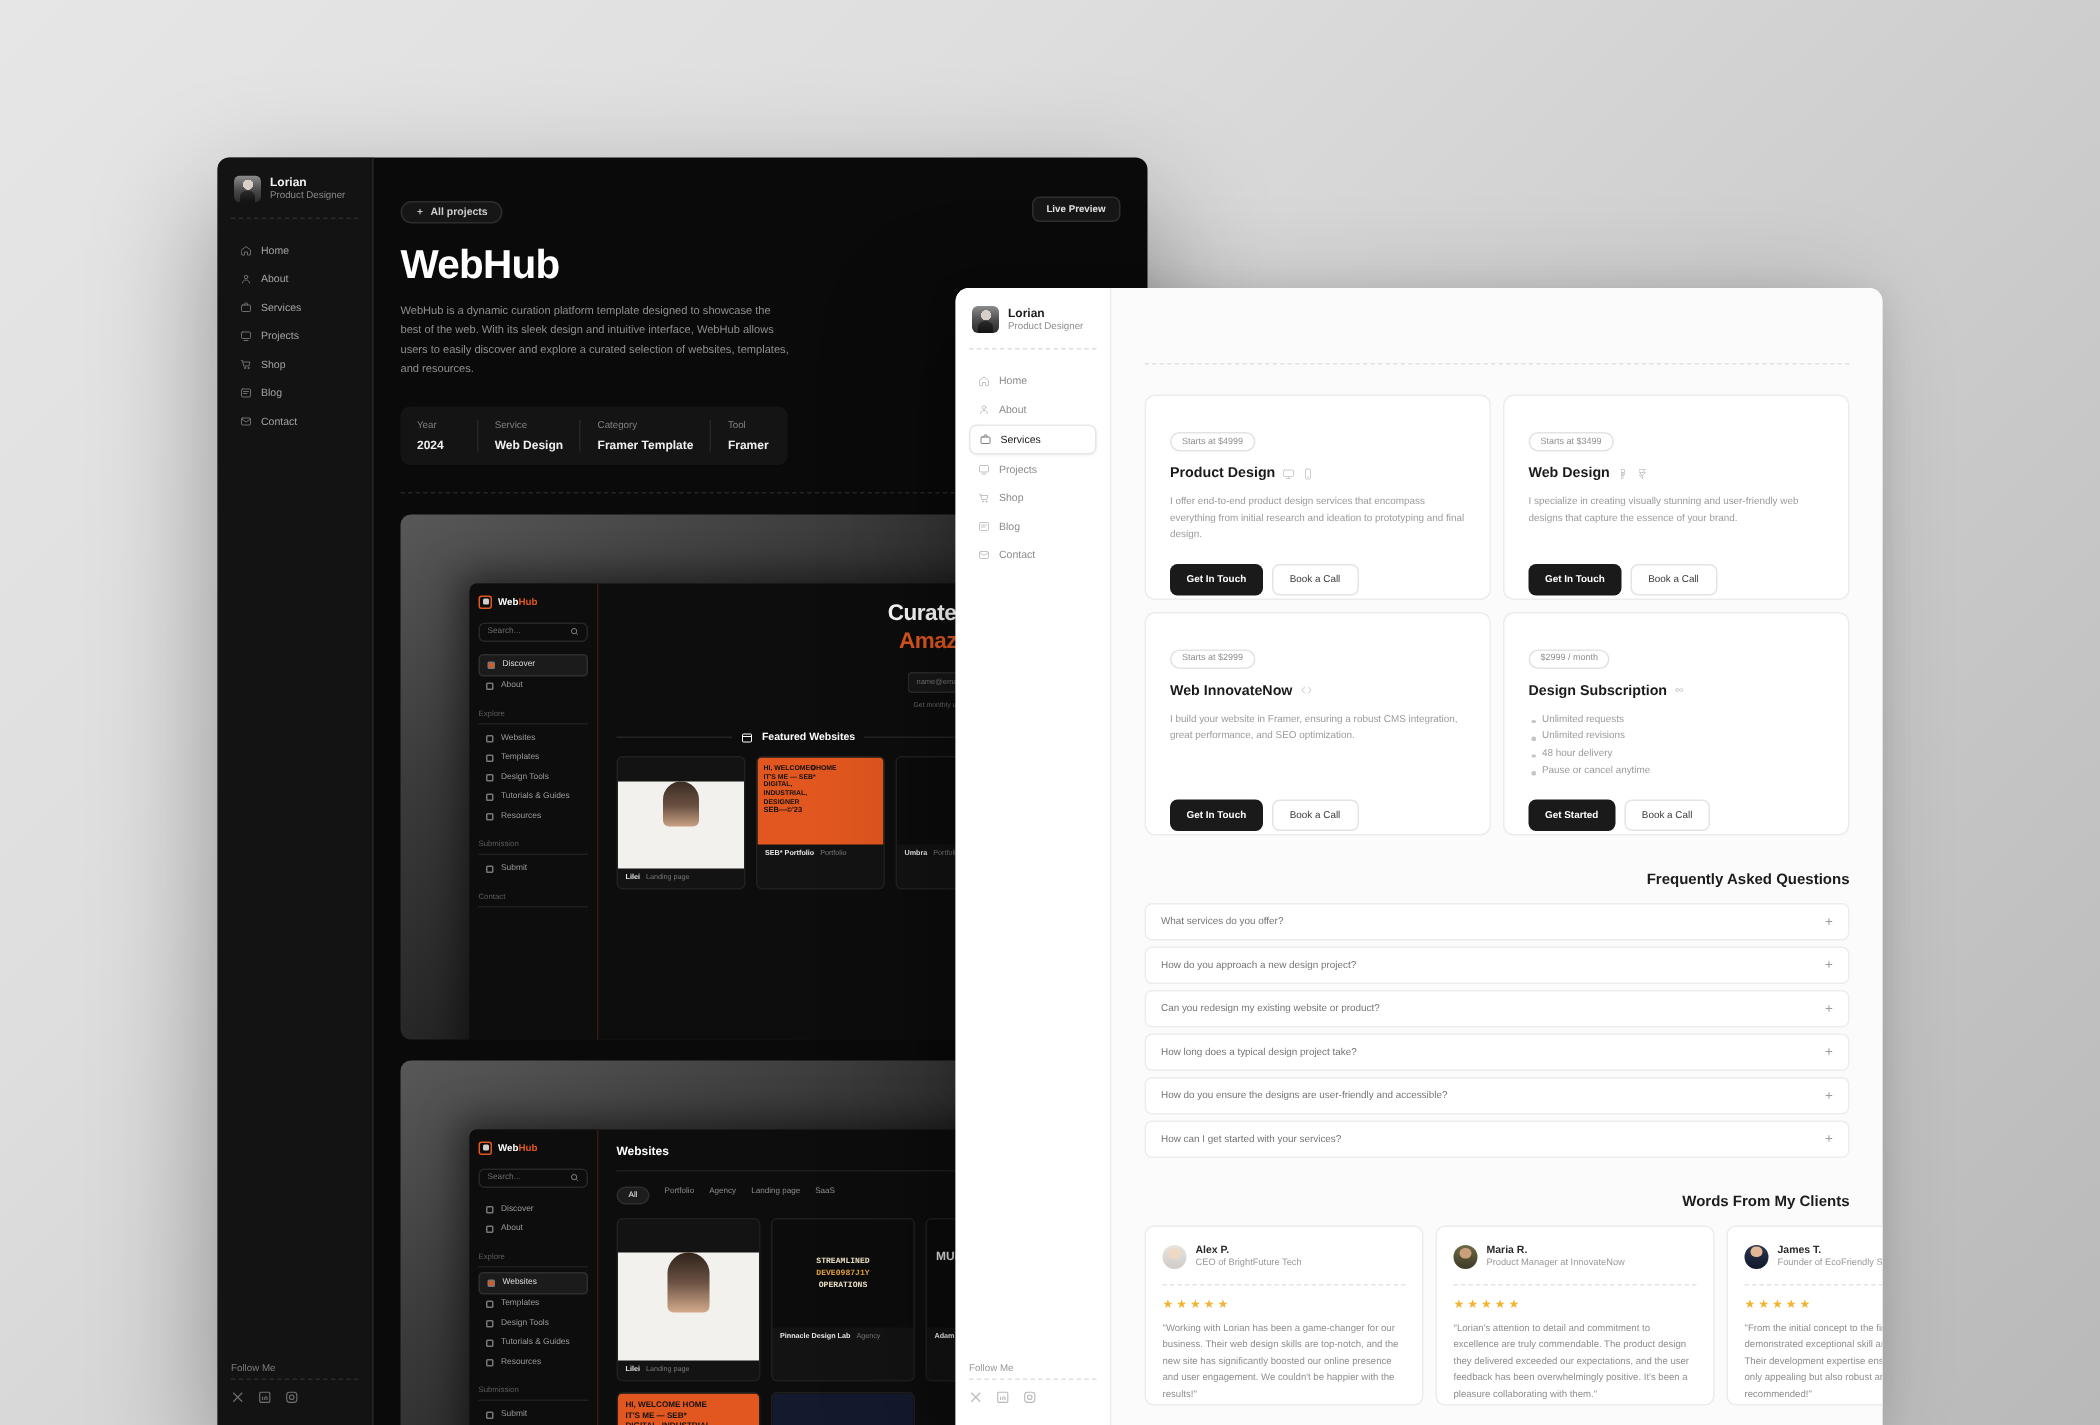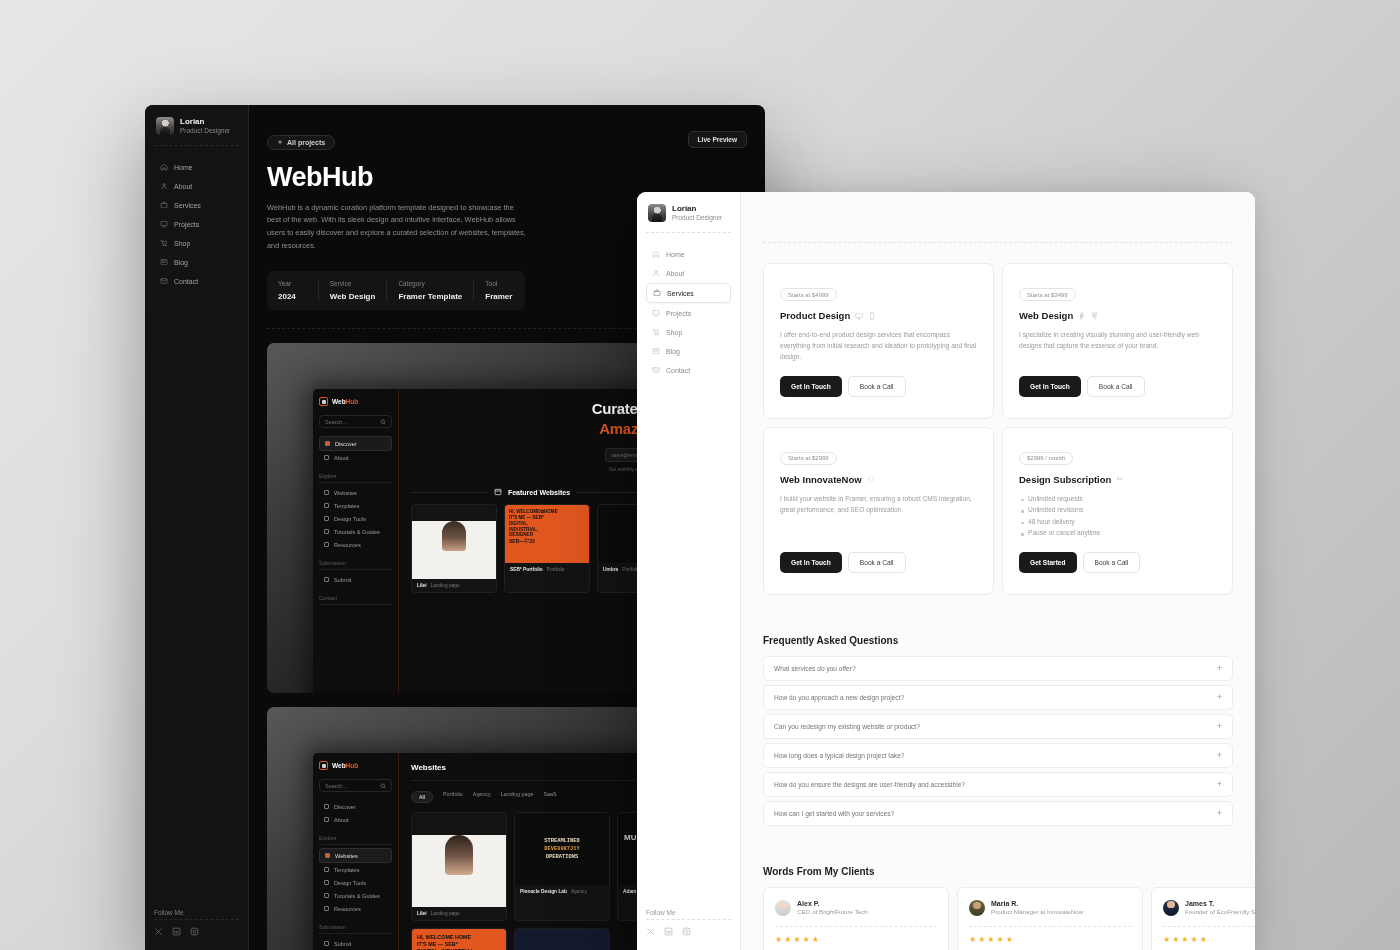--- a/index.html
+++ b/index.html
@@ -166,36 +166,36 @@
   .l-footer { margin-top:auto; padding-bottom:14px;}
   .l-follow-label { font-size:6.5px; color:#9a9a9a; margin-bottom:3px;}
   .l-social { display:flex; gap:9px; padding-top:7px; border-top:1px dashed #e0e0e0;}
   .l-social .sic { width:9px;height:9px; opacity:.45;}
 
   .l-main { flex:1; background:#fbfbfb; padding: 28px 22px 0 22px; overflow:hidden; }
   .page-title { font-size: 22px; font-weight: 800; color:#121212; letter-spacing:-.5px; }
   .l-sep { border-top:1px dashed #e2e2e2; margin: 22px 0 20px; }
 
   .svc-grid { display:grid; grid-template-columns:1fr 1fr; gap:8px; }
-  .svc-card { background:#fff; border:1px solid #ececec; border-radius:7px; padding: 24px 16px 21px; min-height:128px; display:flex; flex-direction:column;}
+  .svc-card { background:#fff; border:1px solid #ececec; border-radius:7px; padding: 24px 16px 2px; min-height:128px; display:flex; flex-direction:column;}
   .price-pill {
     align-self:flex-start; border:1px solid #e3e3e3; border-radius:11px;
     padding:2.5px 7px; font-size:6px; color:#8e8e8e; background:#fff; margin-bottom:9px;
   }
   .svc-title { font-size:9.5px; font-weight:700; color:#1a1a1a; display:flex; align-items:center; gap:5px; margin-bottom:8px;}
   .svc-title .tic { width:8px; height:8px; opacity:.55;}
   .svc-desc { font-size:6.6px; line-height:1.7; color:#9b9b9b; margin-bottom:13px;}
   .svc-list { list-style:none; margin:0 0 13px; padding:0; }
   .svc-list li { font-size:6.6px; line-height:1.75; color:#9b9b9b; position:relative; padding-left:9px;}
   .svc-list li::before { content:""; position:absolute; left:2px; top:6px; width:2.5px; height:2.5px; border-radius:50%; background:#c4c4c4;}
   .btn-row { display:flex; gap:6px; margin-top:auto;}
   .btn-dark { background:#1a1a1a; color:#fff; font-size:6.6px; font-weight:700; padding:6px 11px; border-radius:5px; border:none; cursor:pointer;}
   .btn-light { background:#fff; color:#3b3b3b; font-size:6.6px; padding:6px 11px; border-radius:5px; border:1px solid #e4e4e4; cursor:pointer;}
 
-  .sec-title { font-size:10px; font-weight:700; color:#1c1c1c; margin: 40px 0 10px;}
+  .sec-title { font-size:10px; font-weight:700; color:#1c1c1c; margin: 24px 0 10px; text-align: right;}
   .faq-list { display:flex; flex-direction:column; gap:4px;}
   .faq-item {
     background:#fff; border:1px solid #ededed; border-radius:5px;
     padding:7px 10px; display:flex; align-items:center; justify-content:space-between;
     font-size:6.6px; color:#757575; cursor:pointer;
   }
   .faq-plus { color:#9a9a9a; font-size:9px; line-height:1;}
 
   .tst-grid { display:flex; gap:8px; margin-top:6px;}
   .tst-card { width:186px; flex:0 0 186px; background:#fff; border:1px solid #ececec; border-radius:6px; padding:11px 11px 0;}

